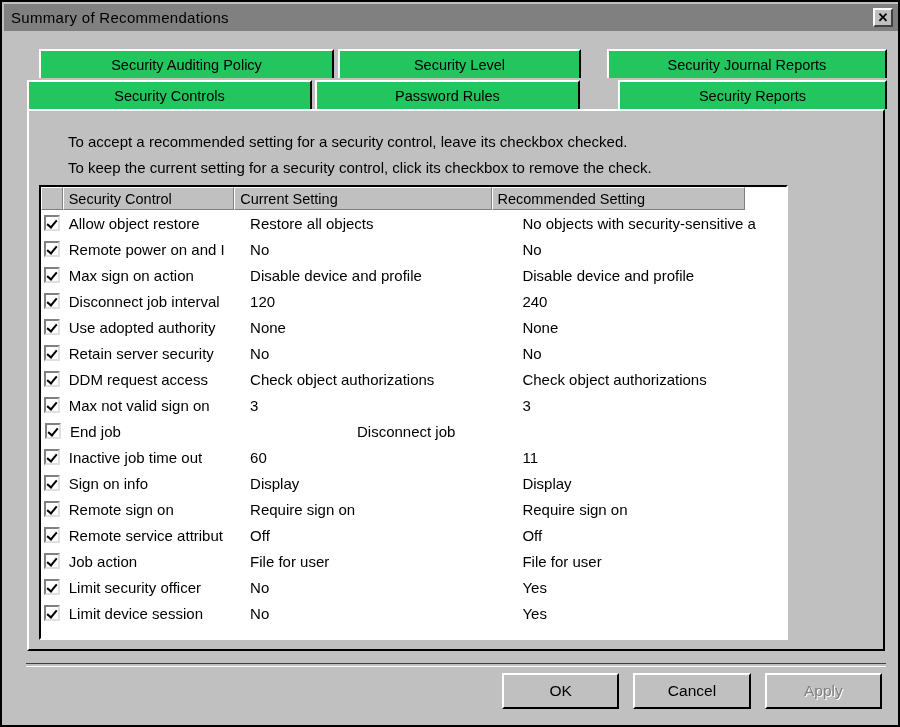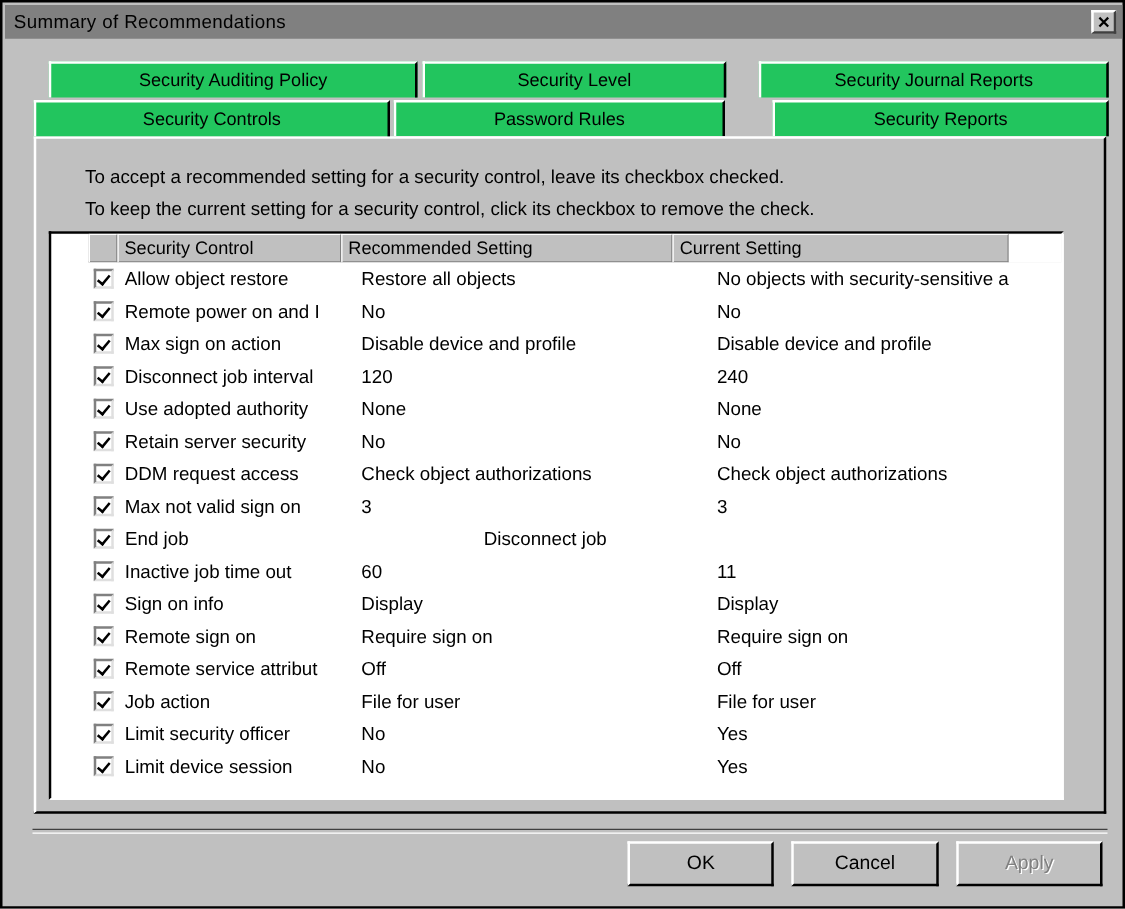--- a/index.html
+++ b/index.html
@@ -130,30 +130,29 @@
     line-height: 26px;
     white-space: nowrap;
     font-family: "Liberation Sans", sans-serif;
   }
 
   
   .grid-outer {
     position: absolute;
     left: 10px;
     top: 74px;
-    width: 812px;
+    width: 749px;
     height: 455px;
     box-sizing: border-box;
     background: #ffffff;
     border-top: 2px solid #000000;
     border-left: 2px solid #000000;
     border-right: 2px solid #ffffff;
     border-bottom: 2px solid #ffffff;
     overflow: hidden;
-    padding-left: 30px;
   }
   .grid-header {
     position: relative;
     height: 23px;
     background: #c0c0c0;
     display: flex;
     box-sizing: border-box;
   }
   .hdr-cell {
     box-sizing: border-box;
@@ -314,22 +313,22 @@
 
     <div class="instructions">
       <div>To accept a recommended setting for a security control, leave its checkbox checked.</div>
       <div>To keep the current setting for a security control, click its checkbox to remove the check.</div>
     </div>
 
     <div class="grid-outer">
       <div class="grid-header">
         <div class="hdr-cell c-check"></div>
         <div class="hdr-cell c-name">Security Control</div>
+        <div class="hdr-cell c-cur">Current Setting</div>
         <div class="hdr-cell c-rec">Recommended Setting</div>
-        <div class="hdr-cell c-cur">Current Setting</div>
         <div class="hdr-cell c-pad"></div>
       </div>
       <div class="grid-body" id="grid-body">
         <div class="grid-vline v1"></div>
       <div class="grid-row">
             <div class="cell c-check">
               <div class="chk"></div>
             </div>
             <div class="cell c-name">Allow object restore</div>
             <div class="cell c-cur">Restore all objects</div>

